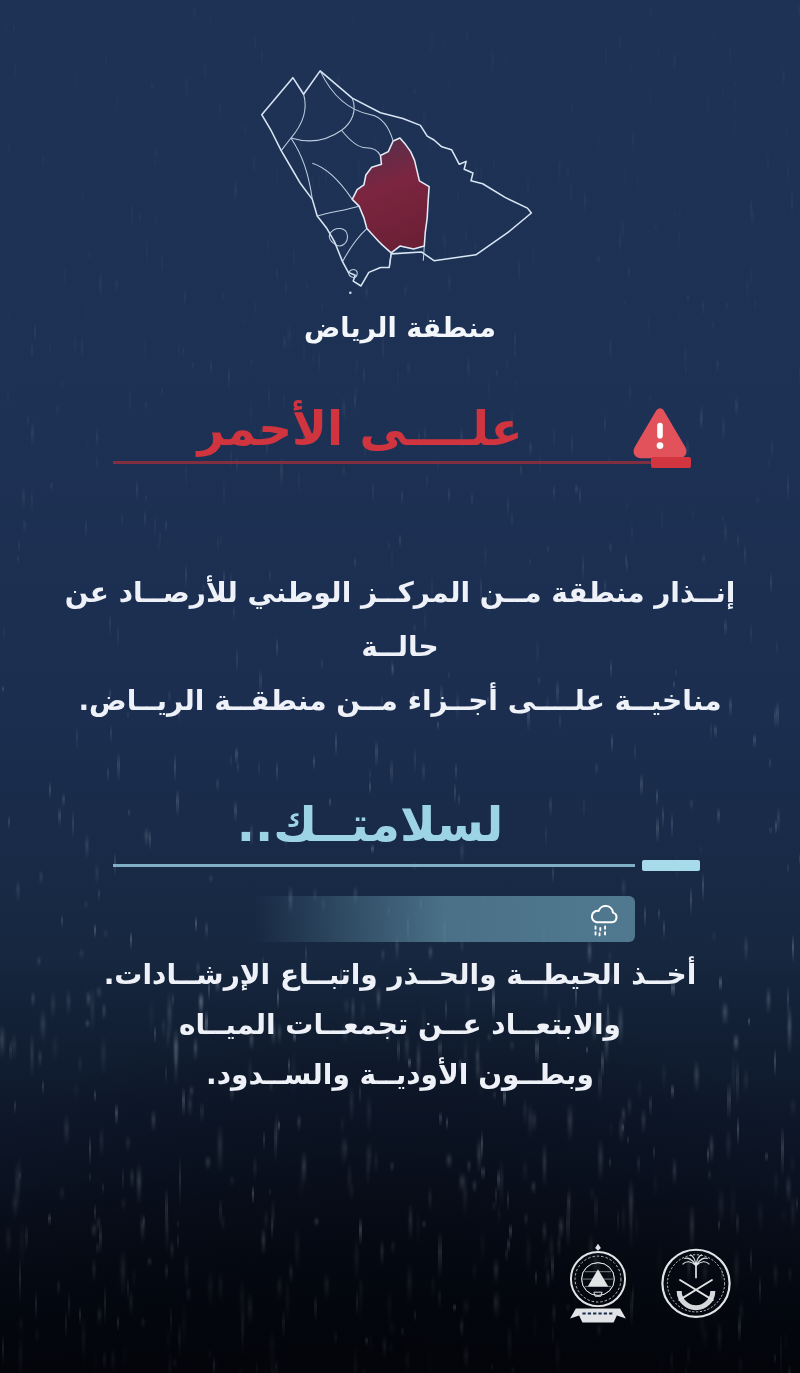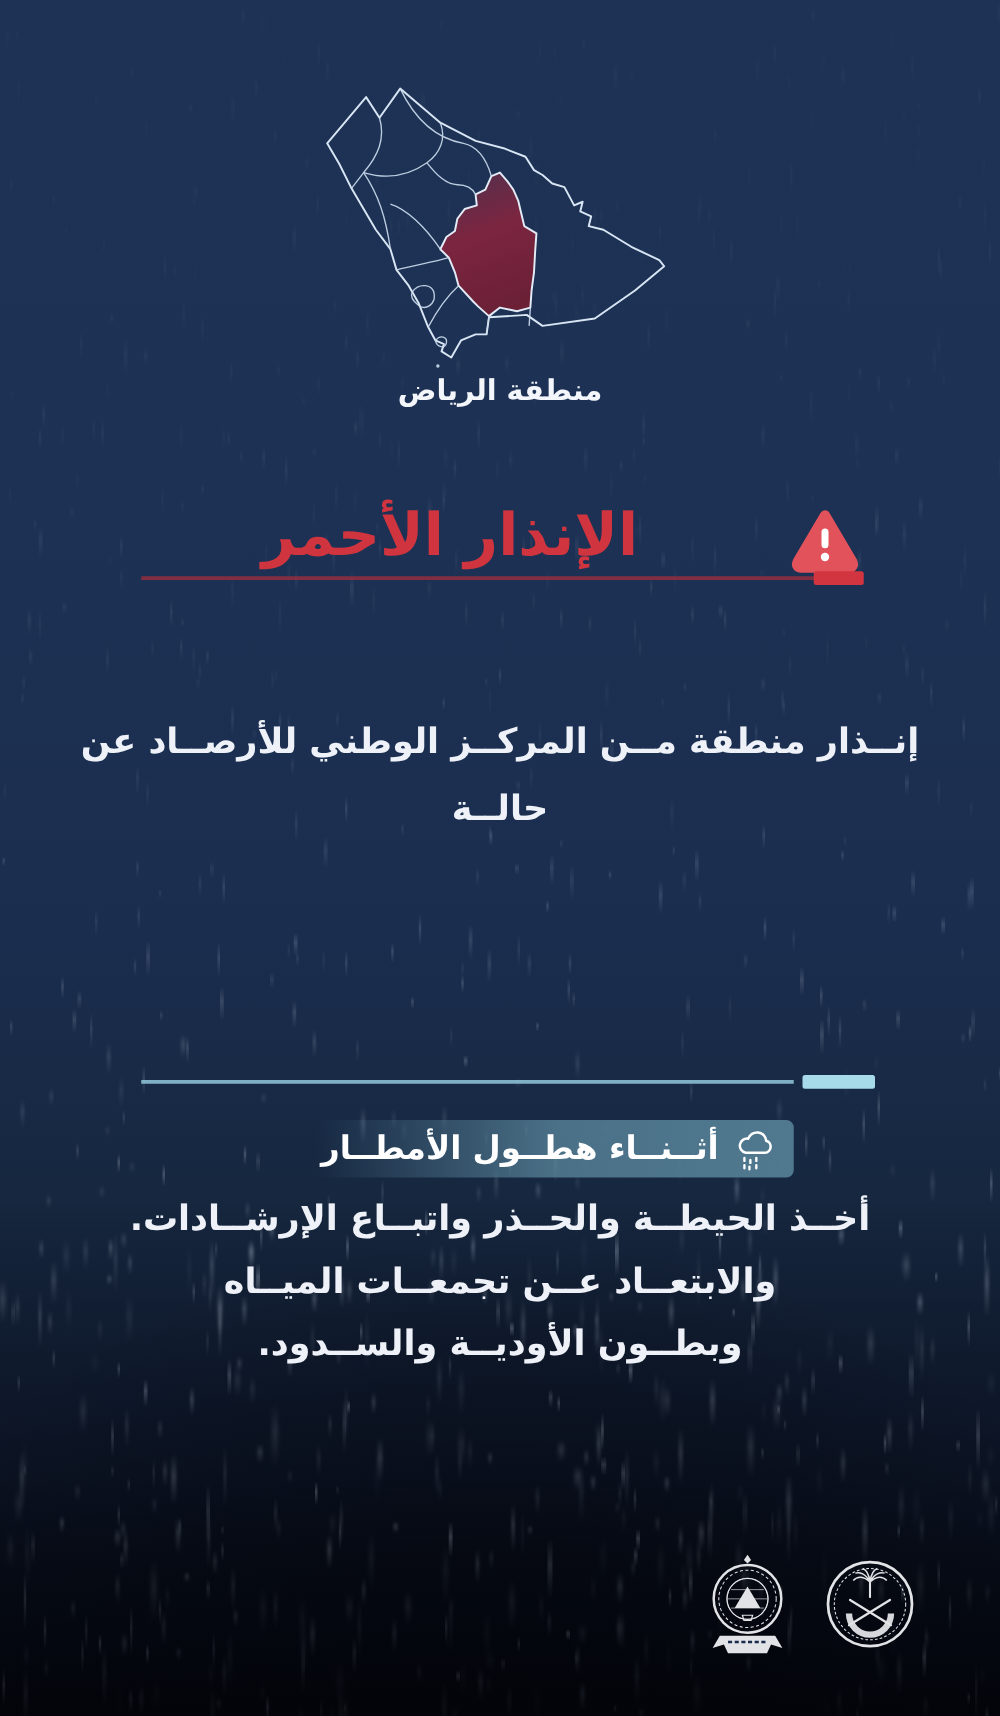--- a/index.html
+++ b/index.html
@@ -31,23 +31,23 @@
   }
   .bottom-shade {
     position:absolute; left:0; right:0; bottom:0; height:420px;
     background:linear-gradient(to bottom, rgba(4,7,14,0) 0%, rgba(4,7,14,0.35) 55%, rgba(2,4,9,0.8) 100%);
     pointer-events:none;
   }
 
   
   .map { position:absolute; left:252px; top:52px; width:292px; height:248px; }
   .map-label {
-    position:absolute; left:250px; top:300px; width:300px;
+    position:absolute; left:250px; top:312px; width:300px;
     text-align:center; direction:rtl;
-    font-size:23px; font-weight:bold; color:#f3f6fa;
+    font-size:27px; font-weight:bold; color:#f3f6fa;
     letter-spacing:0.5px;
   }
 
   
   .alert-title {
     position:absolute; left:40px; top:398px; width:640px;
     text-align:center; direction:rtl;
     font-size:47px; font-weight:bold; color:#d0353f;
     line-height:62px;
   }
@@ -994,50 +994,51 @@
       <path d="M93,213 C100,200 108,188 118,179"></path>
       <path d="M177,197 L176,212"></path>
       <path d="M143,204 L141,219"></path>
       <path d="M80,184 C86,176 97,178 98,186 C99,194 91,200 85,195 C81,192 78,188 80,184 Z"></path>
       <path d="M99,224 C103,219 109,221 108,226 C107,231 100,230 99,224 Z"></path>
       <circle cx="101" cy="245" r="1.4" fill="#cfdff0" stroke="none"></circle>
     </g>
   </svg>
   <div class="map-label">منطقة الرياض</div>
 
-  <h1 class="alert-title">الإنذار الأحمر</h1>
+  <h1 class="alert-title">علــــى الأحمر</h1>
 
   <svg class="warn-icon" viewBox="0 0 60 60">
     <path d="M30,8 L53,47 Q55.5,52 50.5,52.5 L9.5,52.5 Q4.5,52 7,47 Z" fill="#e1525a" stroke="#e1525a" stroke-width="9" stroke-linejoin="round"></path>
     <rect x="27" y="19" width="6" height="17" rx="3" fill="#ffffff"></rect>
     <circle cx="30" cy="43.5" r="3.6" fill="#ffffff"></circle>
   </svg>
 
   <div class="divider divider-red">
     <span class="thick"></span>
   </div>
 
 
   <div class="body-text alert-body">
     <p>إنــذار منطقة مــن المركــز الوطني للأرصــاد عن حالــة</p>
+    <p>مناخيــة علــــى أجــزاء مــن منطقــة الريــاض.</p>
   </div>
 
+  <h2 class="safety-title">لسلامتــك..</h2>
 
   <div class="divider divider-blue">
     <span class="thick"></span>
   </div>
 
   <div class="badge badge-teal">
     <svg width="36" height="36" viewBox="0 0 34 34">
       <path d="M10,20 h14.5 a4.6,4.6 0 0 0 1,-9 a7,7 0 0 0 -13.6,-1.6 A5.2,5.2 0 0 0 10,20 Z" fill="none" stroke="#ffffff" stroke-width="1.9" stroke-linejoin="round"></path>
       <g stroke="#ffffff" stroke-width="1.8" stroke-linecap="round">
         <path d="M9,24 v2.2 M9,29.5 v2.2 M13.5,25.5 v2.2 M12.8,30.5 v2 M18,24 v2.2 M18,29.5 v2.2"></path>
       </g>
     </svg>
-    <span>أثــنــاء هطــول الأمطــار</span>
   </div>
 
   <div class="body-text instructions">
     <p>أخــذ الحيطــة والحــذر واتبــاع الإرشــادات.</p>
     <p>والابتعــاد عــن تجمعــات الميــاه</p>
     <p>وبطــون الأوديــة والســدود.</p>
   </div>
 
 
   <div class="footer-logos">

